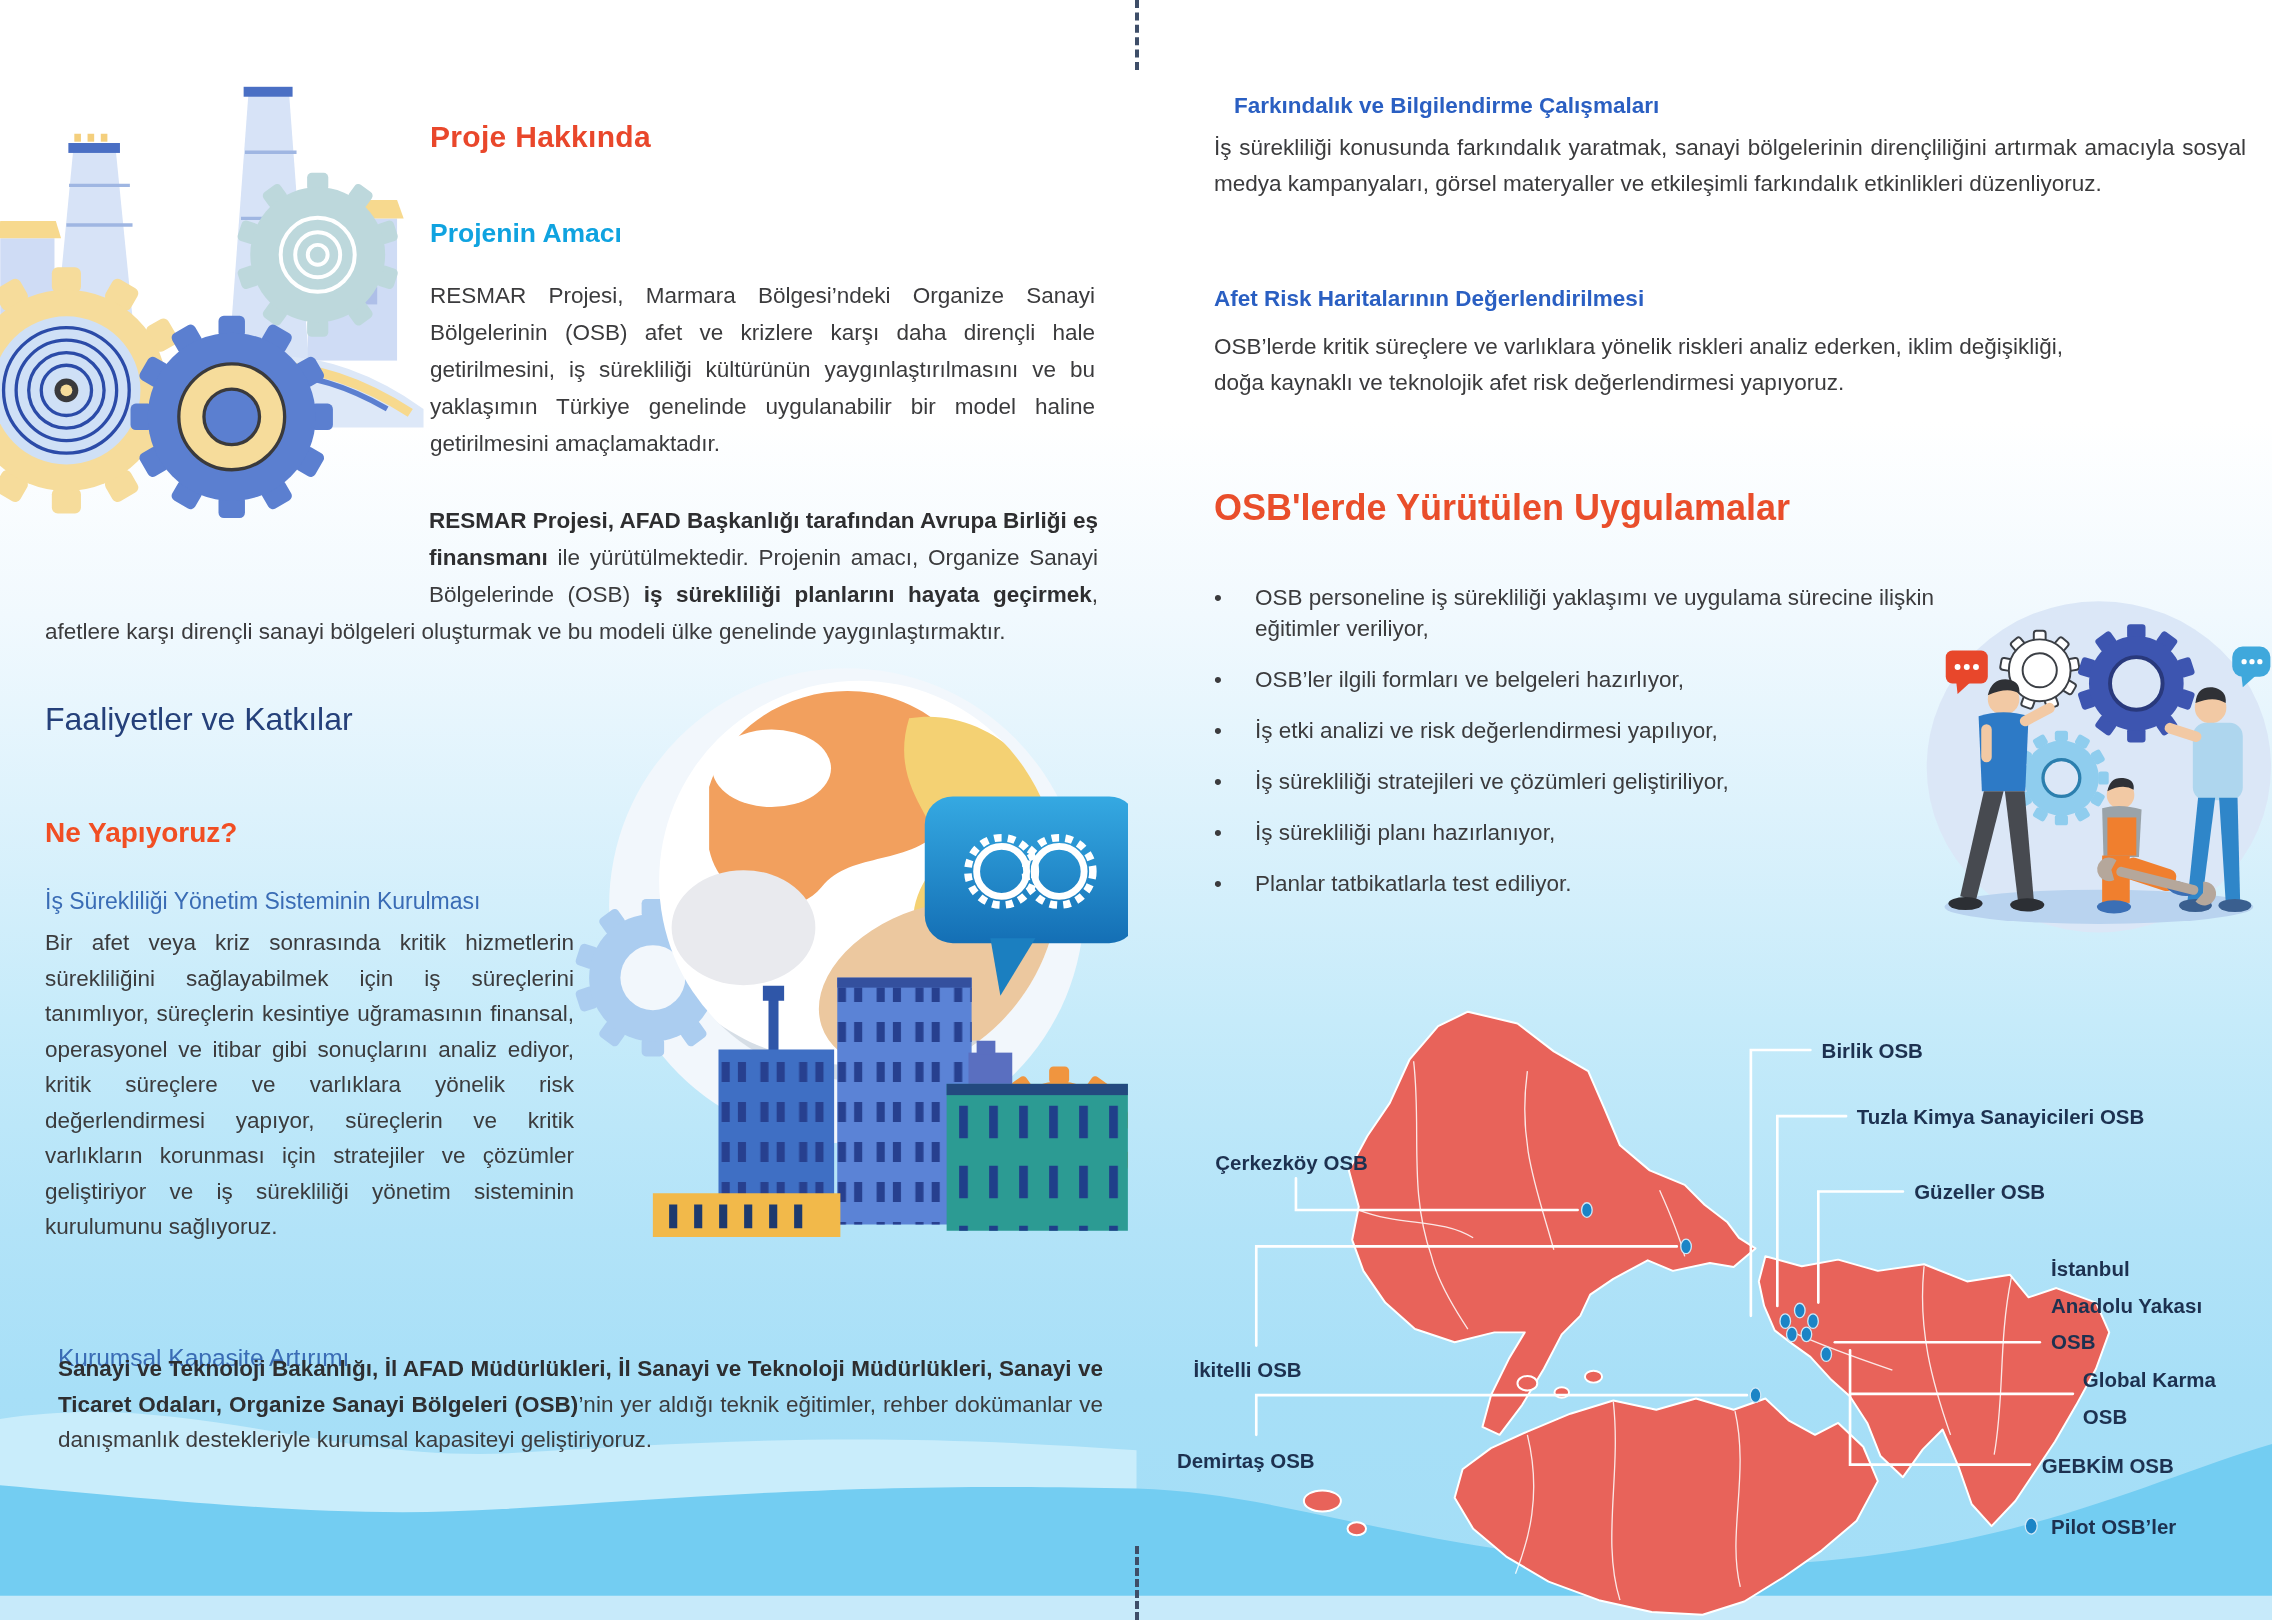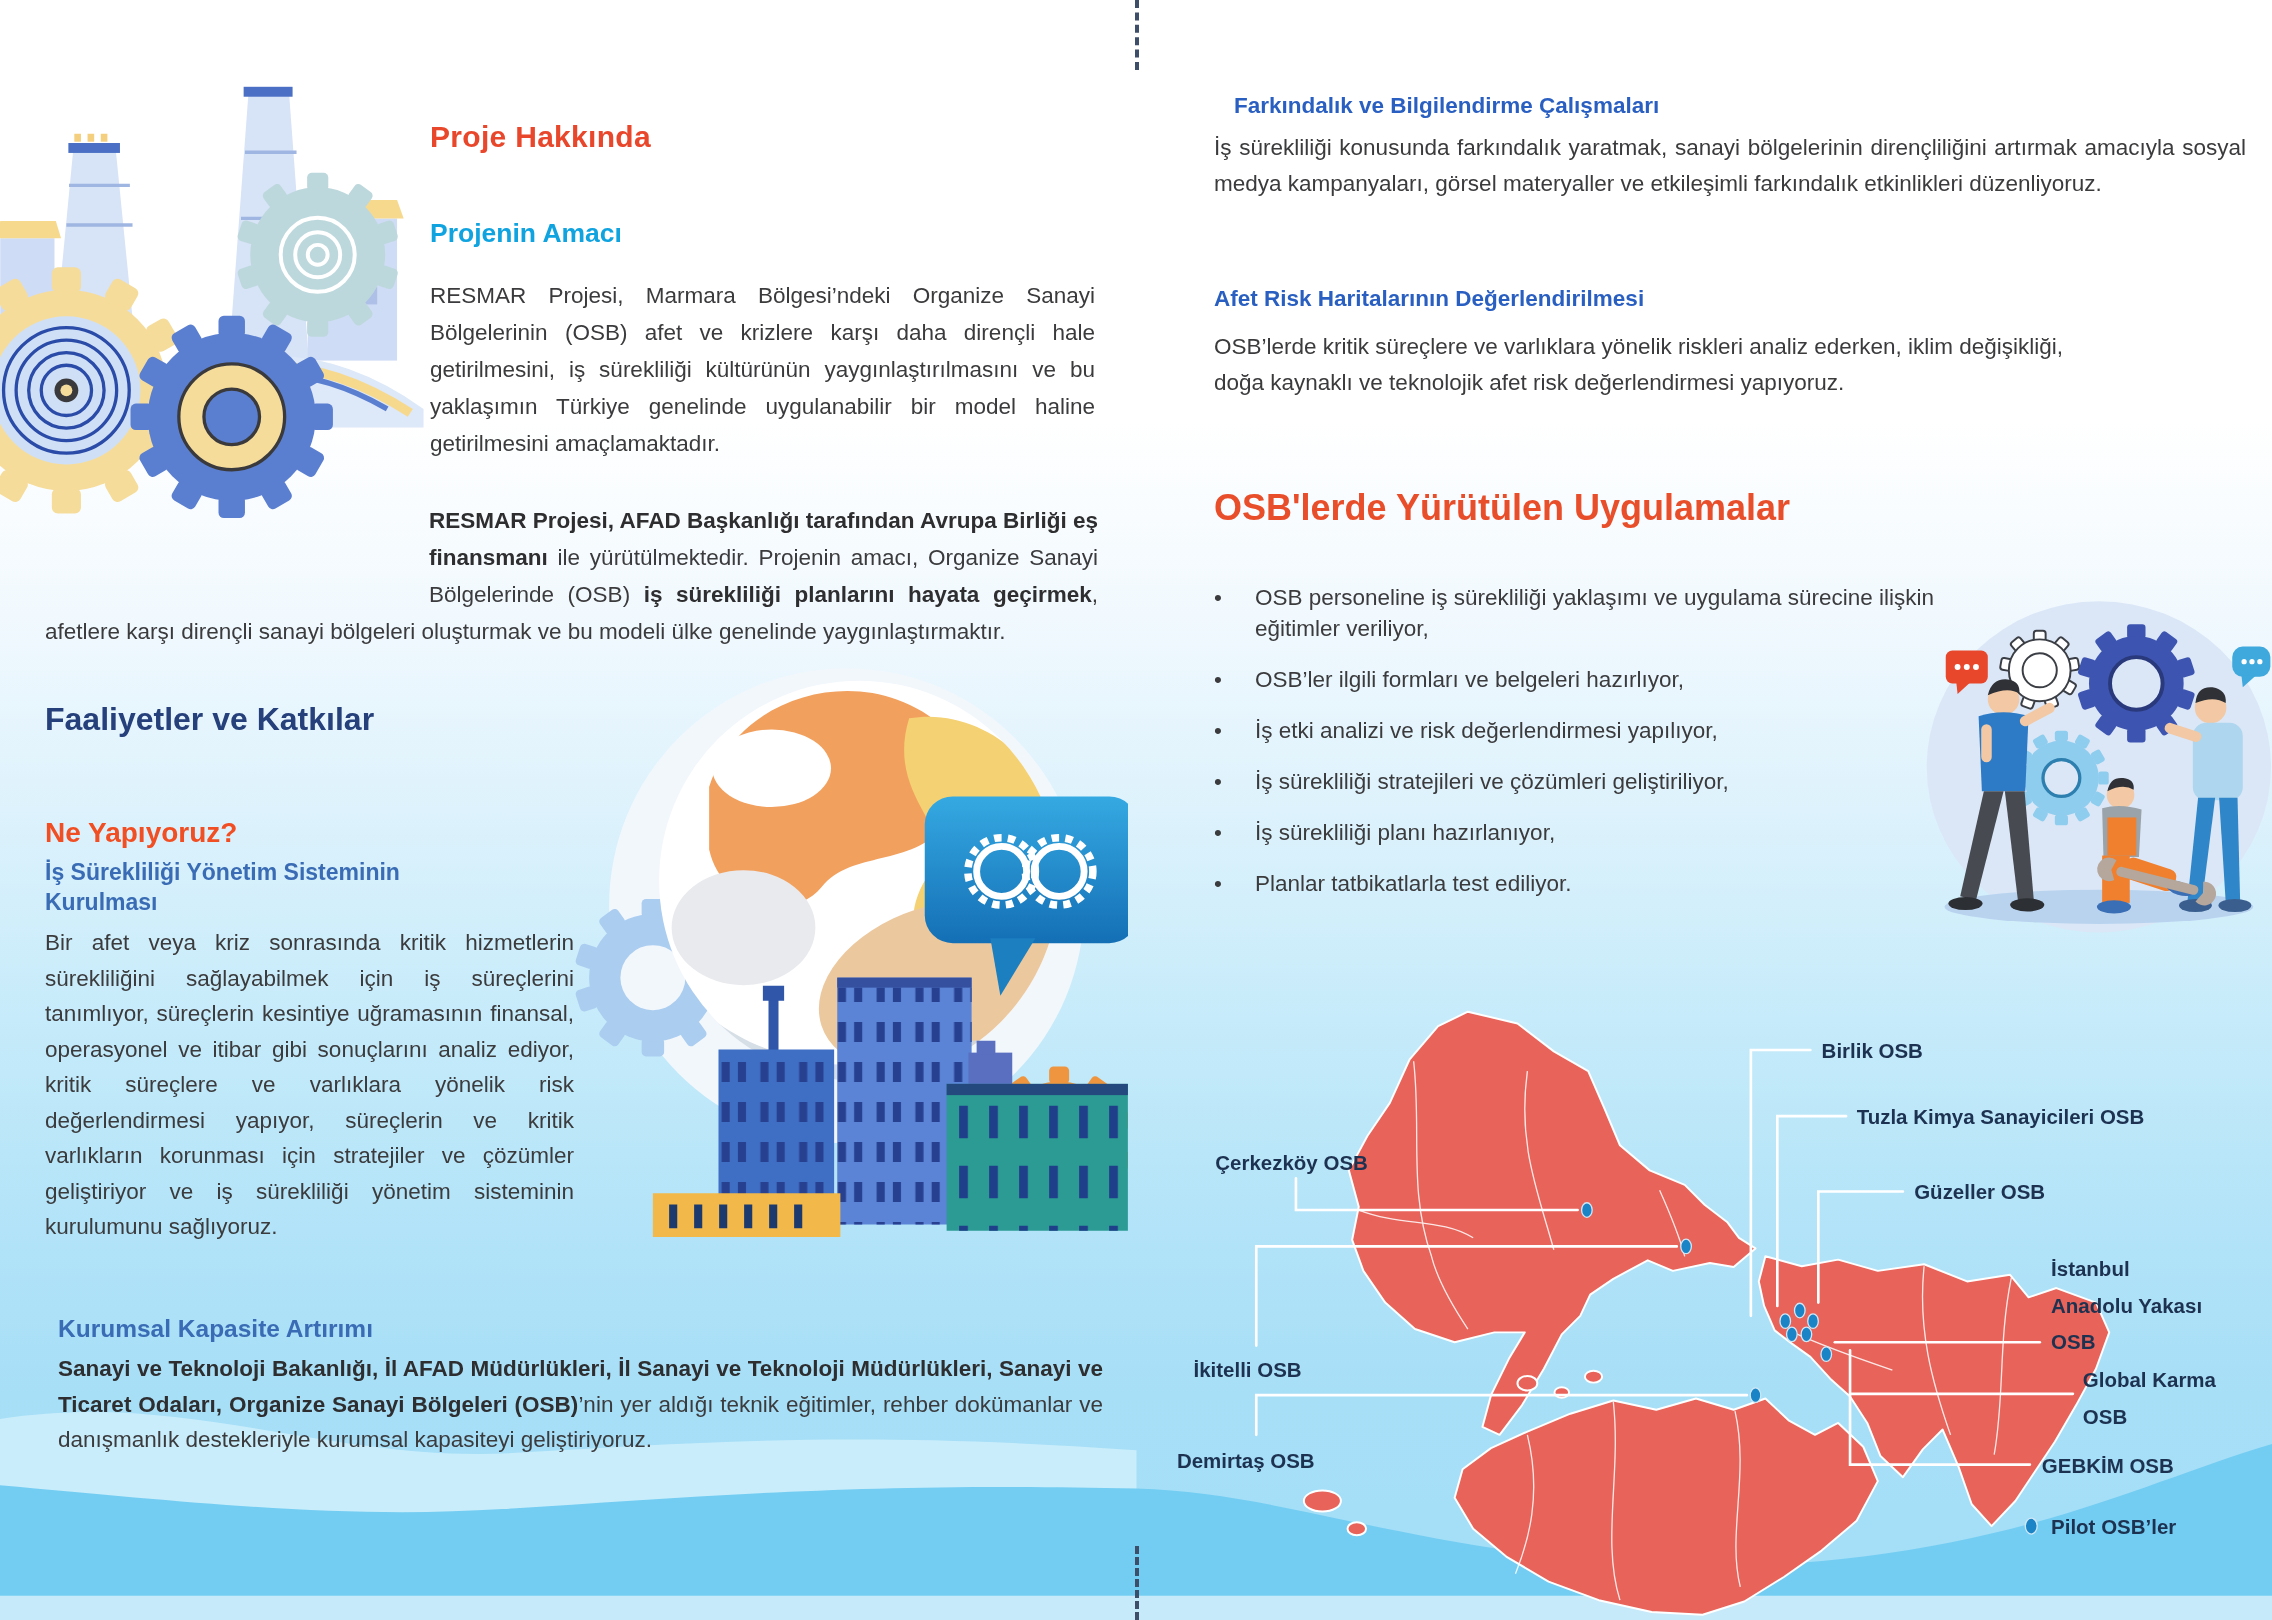--- a/index.html
+++ b/index.html
@@ -5,23 +5,23 @@
   html,body{margin:0;padding:0;}
   body{font-family:"Liberation Sans","DejaVu Sans",sans-serif;background:#e8e8e8;}
   #canvas{position:relative;width:2273px;height:1620px;overflow:hidden;
     background:linear-gradient(180deg,#ffffff 0%,#ffffff 26%,#f1f9fe 38%,#ddf2fc 50%,#c6ebfa 63%,#b2e3f8 76%,#a7dff7 86%,#a3def7 100%);}
   .abs{position:absolute;}
   .txt{color:#3b3b3d;font-size:22.5px;line-height:1.64;}
   .just{text-align:justify;}
   .b{font-weight:700;color:#2e2e30;}
   .h1-red{color:#e9472b;font-size:30px;font-weight:700;letter-spacing:0.3px;}
   .h2-cyan{color:#0fa3e0;font-size:26.5px;font-weight:700;}
-  .h1-navy{color:#25407a;font-size:32px;font-weight:700;}
+  .h1-navy{color:#25407a;font-size:32px;font-weight:400;}
   .h2-orange{color:#f14e23;font-size:28px;font-weight:700;}
-  .h3-blue{color:#3a6cb5;font-size:23px;font-weight:700;line-height:1.32;}
+  .h3-blue{color:#3a6cb5;font-size:23px;font-weight:400;line-height:1.32;margin-top:29px;}
   .h3-royal{color:#2a5fc2;font-size:22.5px;font-weight:700;}
   .h1-vermilion{color:#e94e2b;font-size:36px;font-weight:700;}
   .fold{border-left:4px dashed #3e4e68;width:0;}
   ul.apps{list-style:none;margin:0;padding:0;width:787px;}
   ul.apps li{display:flex;margin-bottom:20px;font-size:22.5px;line-height:1.38;color:#3b3b3d;}
   ul.apps li .dot{width:41px;flex:0 0 41px;}
   .spacer{float:left;width:384px;height:75px;}
   svg text{font-family:"Liberation Sans","DejaVu Sans",sans-serif;}
 </style>
 </head>

